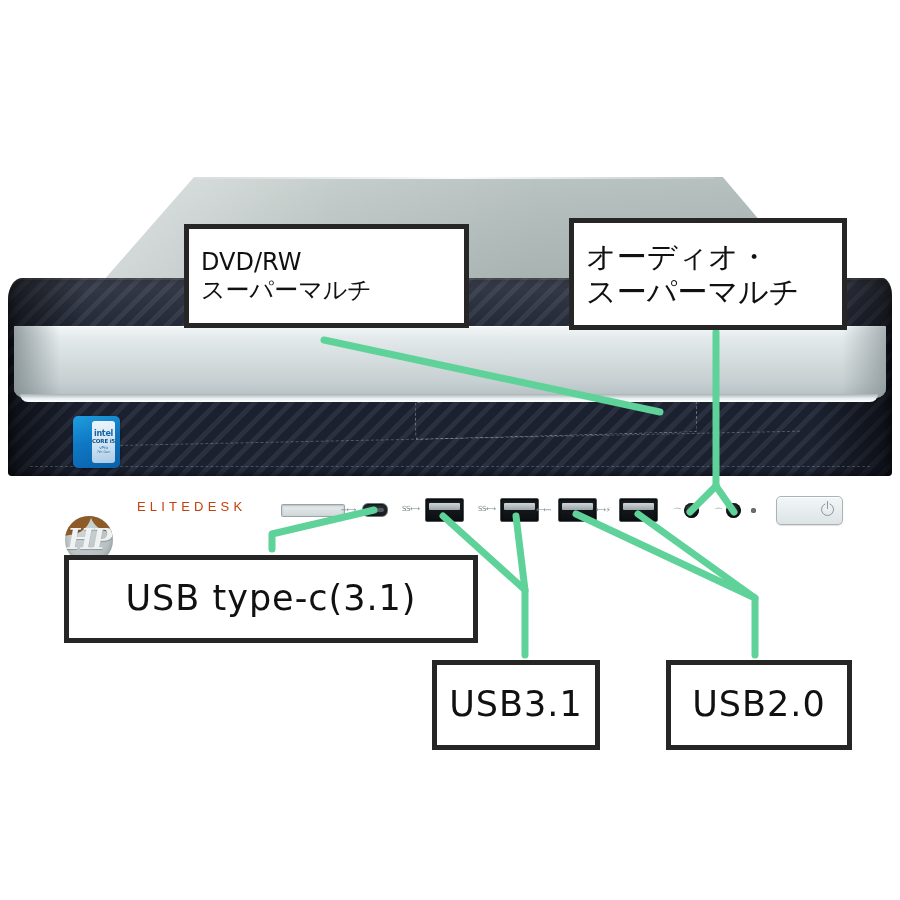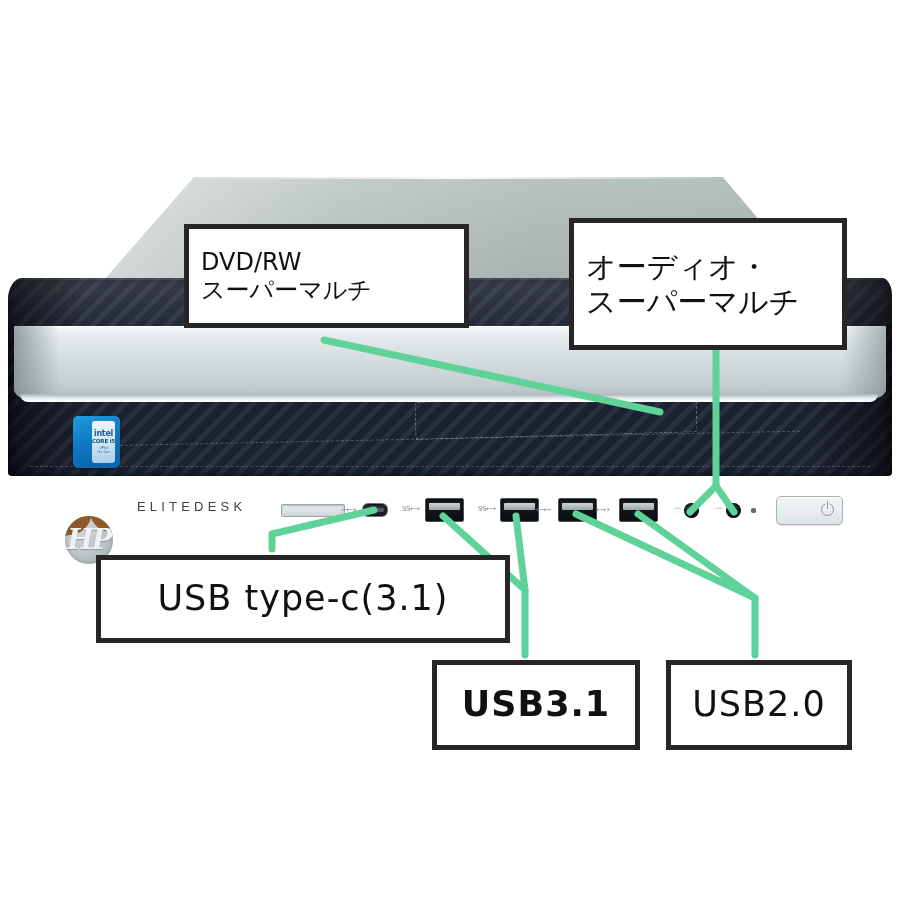--- a/index.html
+++ b/index.html
@@ -280,21 +280,21 @@
     letter-spacing: -2px;
     text-shadow: 0 1px 1px rgba(0,0,0,0.25);
   }
   .elitedesk {
     position: absolute;
     left: 137px;
     top: 499px;
     font-family: "Liberation Sans", sans-serif;
     font-size: 13px;
     letter-spacing: 4.2px;
-    color: #404040;
+    color: #c2410c;
   }
 
   
   .card-slot {
     position: absolute;
     left: 281px;
     top: 504px;
     width: 62px;
     height: 11px;
     background: linear-gradient(180deg, #e9eef0, #cfd7d9);
@@ -446,29 +446,29 @@
   .callout .line {
     font-family: "DejaVu Sans", sans-serif;
     color: #111111;
     line-height: 1.18;
     white-space: nowrap;
   }
 
   #callout-dvd      { left: 184px; top: 224px;  width: 285px; height: 104px; }
   #callout-dvd .line { font-size: 24px; letter-spacing: 0px; }
 
-  #callout-audio    { left: 569px; top: 218px;  width: 278px; height: 132px; }
+  #callout-audio    { left: 569px; top: 218px;  width: 278px; height: 112px; }
   #callout-audio .line { font-size: 30px; letter-spacing: 0px; }
 
   #callout-usbc     { left: 64px;  top: 555px;  width: 414px; height: 88px;
-                      align-items: center; margin-left: 32px; }
+                      align-items: center; }
   #callout-usbc .line { font-size: 35px; letter-spacing: 1px; }
 
-  #callout-usb31    { left: 432px; top: 660px;  width: 208px; height: 90px;
-                      align-items: center; font-weight: bold; }
+  #callout-usb31    { left: 432px; top: 660px;  width: 168px; height: 90px;
+                      align-items: center; }
   #callout-usb31 .line { font-size: 35px; letter-spacing: 1px; }
 
   #callout-usb20    { left: 666px; top: 660px;  width: 186px; height: 90px;
                       align-items: center; }
   #callout-usb20 .line { font-size: 35px; letter-spacing: 1px; }
 </style>
 </head>
 <body>
 
 <div id="stage">

